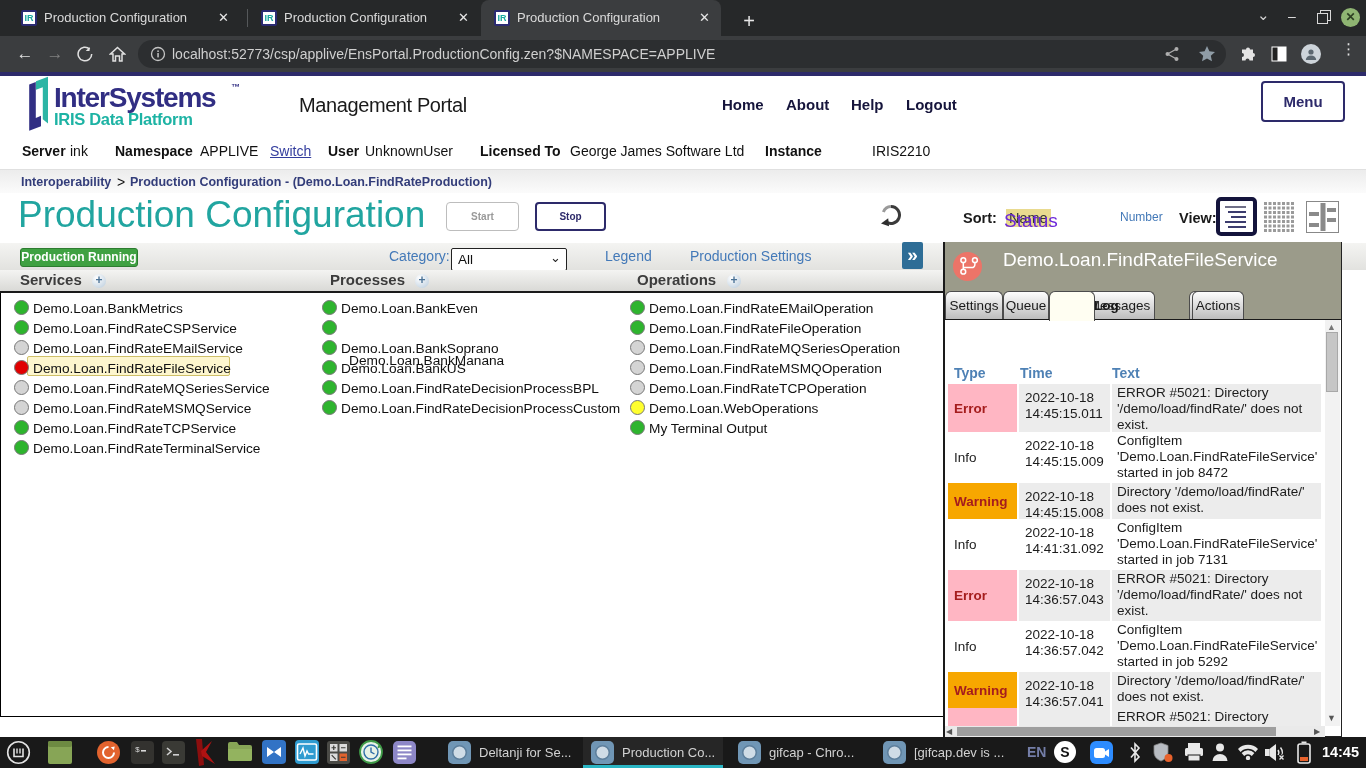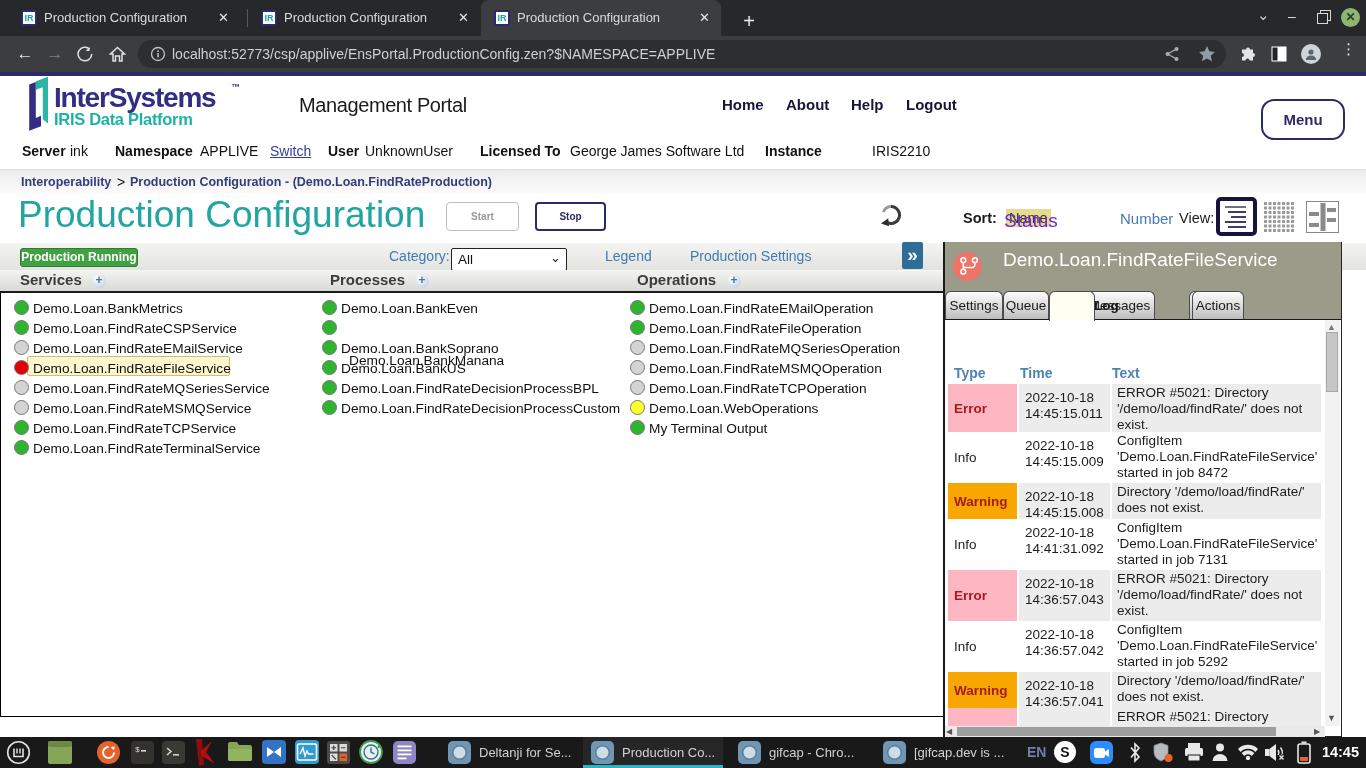--- a/index.html
+++ b/index.html
@@ -18,21 +18,21 @@
 #toolbar { position:absolute; top:36px; left:0; width:1366px; height:36px; background:#3b3d3f; }
 .navic { position:absolute; top:5px; width:26px; height:26px; color:#e0e0e0; font-size:17px; text-align:center; line-height:26px; }
 #urlpill { position:absolute; left:138px; top:4px; width:1088px; height:28px; background:#2c2e30; border-radius:14px; }
 #urltext { position:absolute; left:34px; top:6px; color:#cfcfcf; font-size:14px; white-space:nowrap; }
 
 
 #page { position:absolute; top:72px; left:0; width:1366px; height:665px; background:#fff; }
 #topline { position:absolute; top:0; left:0; width:1366px; height:4px; background:#2d2a6a; }
 #mptitle { position:absolute; left:299px; top:22px; font-size:20px; letter-spacing:-0.4px; color:#1a1a1a; }
 .navlink { position:absolute; top:24px; font-weight:bold; font-size:15px; color:#16153c; }
-#menubtn { position:absolute; left:1261px; top:27px; width:84px; height:41px; border:2px solid #2d2a6a; border-radius:13px; color:#2d2a6a; font-weight:bold; font-size:15px; text-align:center; line-height:38px; }
+#menubtn { position:absolute; left:1261px; top:9px; width:84px; height:41px; border:2px solid #2d2a6a; border-radius:4px; color:#2d2a6a; font-weight:bold; font-size:15px; text-align:center; line-height:38px; }
 #inforow { position:absolute; top:71px; left:0; width:1366px; height:18px; font-size:14px; color:#111; }
 #inforow span { position:absolute; white-space:nowrap; }
 #inforow .b { font-weight:bold; }
 #crumbrow { position:absolute; top:97px; left:0; width:1366px; height:24px; background:linear-gradient(#ececec,#fbfbfb); border-top:1px solid #e0e0e0; }
 #crumbrow .c { position:absolute; top:5px; font-size:12.5px; font-weight:bold; color:#333d7a; }
 #titlerow { position:absolute; top:121px; left:0; width:1366px; height:48px; background:#fff; }
 #ptitle { position:absolute; left:18px; top:1px; font-size:37px; color:#21a5a0; }
 .bigbtn { position:absolute; top:9px; height:29px; border-radius:4px; background:#fff; text-align:center; font-size:10px; font-weight:bold; }
 #startbtn { left:446px; width:73px; border:1px solid #bdbdbd; color:#999; line-height:27px; }
 #stopbtn { left:535px; width:71px; border:2px solid #2d2a6a; color:#2d2a6a; line-height:25px; }
@@ -188,22 +188,22 @@
       <div class="bigbtn" id="startbtn">Start</div>
       <div class="bigbtn" id="stopbtn">Stop</div>
       <svg style="position:absolute;left:880px;top:12px;" width="22" height="22" viewBox="0 0 22 22">
         <path d="M11 1.5 A8.5 8.5 0 1 1 5.5 16.5" fill="none" stroke="#3b3b3b" stroke-width="3"></path>
         <path d="M11 1.5 A8.5 8.5 0 0 0 3.4 7" fill="none" stroke="#9a9a9a" stroke-width="3"></path>
         <path d="M1 18.5 L8.2 13.2 L9 21.2 Z" fill="#2e2e2e"></path>
       </svg>
       <span style="position:absolute;left:963px;top:17px;font-weight:bold;font-size:14.5px;color:#1a1a1a;">Sort:</span>
       <span style="position:absolute;left:1006px;top:16px;font-size:14.5px;background:#e9da8f;color:#333;padding:1px 3px;">Name</span>
       <span style="position:absolute;left:1004px;top:17px;font-size:19px;color:#6d28d9;">Status</span>
-      <span style="position:absolute;left:1120px;top:17px;font-size:15px;color:#4379b8;">Number</span>
-      <span style="position:absolute;left:1179px;top:17px;font-weight:normal;font-size:14.5px;color:#1a1a1a;">View:</span>
+      <span style="position:absolute;left:1120px;top:17px;font-size:12px;color:#4379b8;">Number</span>
+      <span style="position:absolute;left:1179px;top:17px;font-weight:bold;font-size:14.5px;color:#1a1a1a;">View:</span>
       <svg style="position:absolute;left:1216px;top:4px;" width="41" height="39" viewBox="0 0 41 39">
         <rect x="2" y="2" width="37" height="35" rx="3" fill="#fff" stroke="#14143c" stroke-width="4"></rect>
         <rect x="9" y="9" width="21" height="2" fill="#707088"></rect>
         <rect x="12" y="14" width="18" height="2" fill="#3c3c6e"></rect>
         <rect x="15" y="19" width="15" height="2" fill="#3c3c6e"></rect>
         <rect x="9" y="24" width="21" height="2" fill="#3c3c6e"></rect>
         <rect x="12" y="29" width="18" height="2" fill="#3c3c6e"></rect>
       </svg>
       <svg style="position:absolute;left:1264px;top:9px;" width="33" height="31" viewBox="0 0 33 31">
         <g fill="#9a9a9a">

